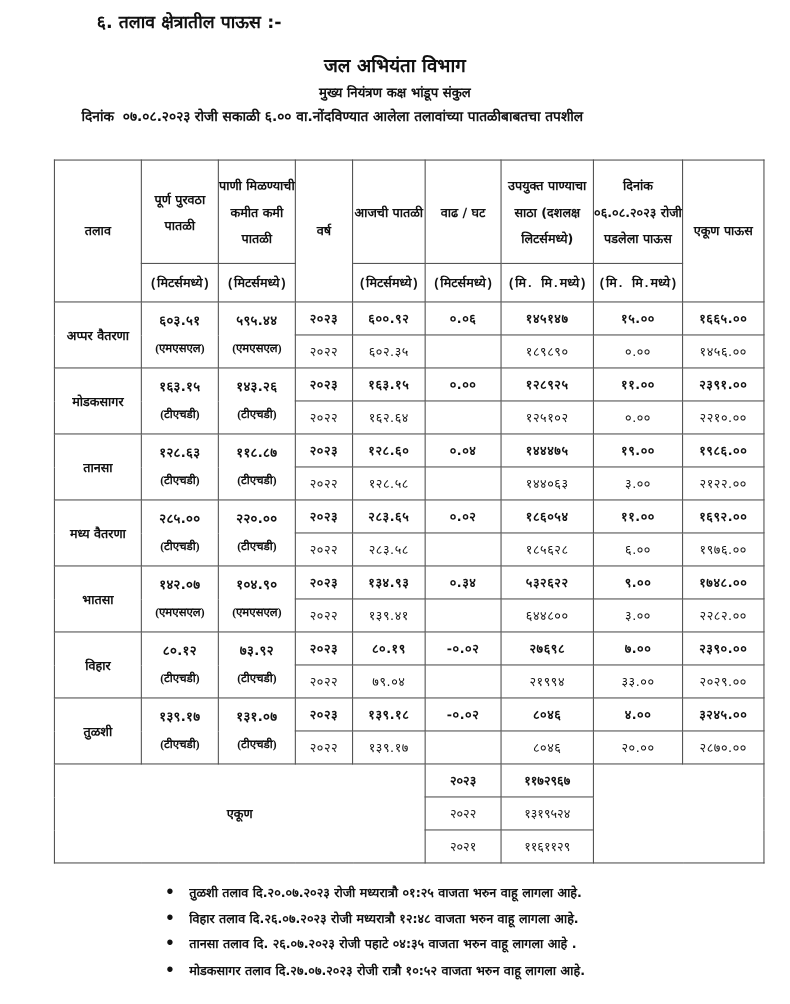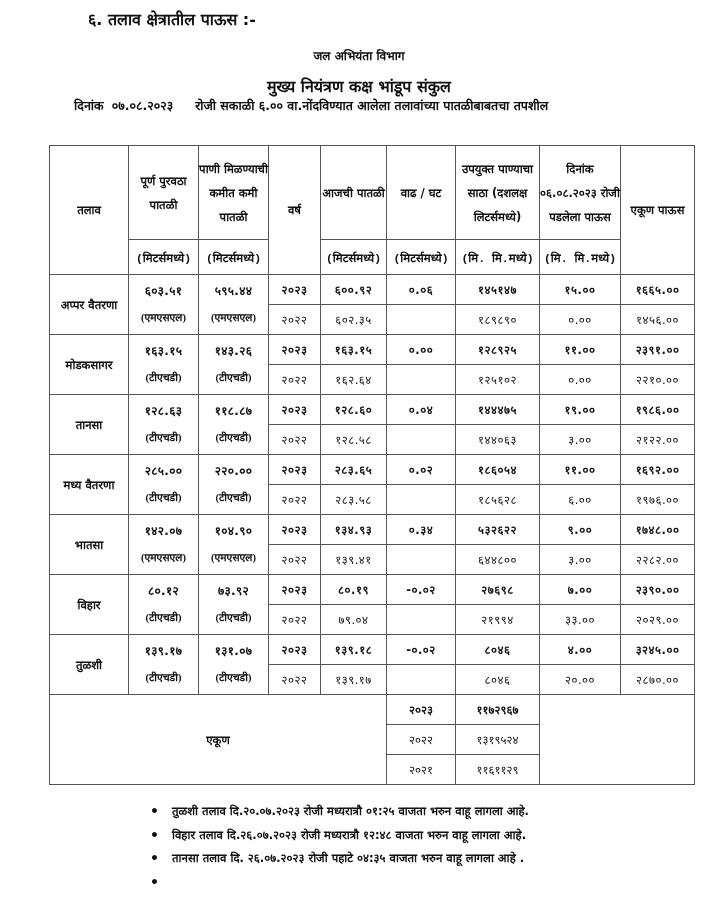--- a/index.html
+++ b/index.html
@@ -1,22 +1,22 @@
 <!DOCTYPE html>
 <html><head>
 <meta charset="utf-8">
 <style>
   html, body { margin:0; padding:0; background:#ffffff; }
   body { width:718px; height:913px; position:relative; overflow:hidden;
          font-family:"DejaVu Sans", sans-serif; color:#111; }
   .section-title { position:absolute; left:88px; top:8px; font-size:16px; font-weight:bold; }
-  .h1 { position:absolute; left:0; width:718px; top:47px; text-align:center; font-size:12px; font-weight:bold; }
-  .h2 { position:absolute; left:0; width:718px; top:75px; text-align:center; font-size:16px; font-weight:bold; }
+  .h1 { position:absolute; left:0; width:718px; top:47px; text-align:center; font-size:17px; font-weight:bold; }
+  .h2 { position:absolute; left:0; width:718px; top:75px; text-align:center; font-size:12px; font-weight:bold; }
   .h3 { position:absolute; left:74px; top:97px; font-size:12.5px; font-weight:bold; white-space:nowrap; }
-  .h3 .date { margin:0 22px 0 8px; }
+  .h3 .date { margin:0 4px 0 8px; }
 
   table.main { position:absolute; left:49px; top:145px; border-collapse:collapse; table-layout:fixed; width:645px; }
   table.main td { border:1.5px solid #555; text-align:center; vertical-align:middle; padding:0; font-size:11.5px; }
   td.hdr { font-size:10px; font-weight:bold; line-height:24px; }
   td.unit { font-size:10px; font-weight:bold; height:34px;font-family:Liberation Mono, monospace; }
   td.dam { font-weight:bold; font-size:11.5px; line-height:22px; }
   td.lvl { font-size:11.5px; line-height:15px; }
   td.lvl .v { font-weight:bold; display:block; font-size:12px; letter-spacing:0.3px; }
   td.lvl .u { font-weight:bold; display:block; font-size:10.5px; margin-top:11px;font-family:Liberation Serif, serif; }
   tr.r1 td.num { font-weight:bold; }
@@ -269,14 +269,14 @@
     <td class="tot">२०२१</td>
     <td class="tot">११६११२९</td>
   </tr>
 </tbody>
   </table>
 
 <ul class="notes">
   <li><span class="bullet">•</span><span>तुळशी तलाव दि.२०.०७.२०२३ रोजी मध्यरात्रौ ०१:२५ वाजता भरुन वाहू लागला आहे.</span></li>
   <li><span class="bullet">•</span><span>विहार तलाव दि.२६.०७.२०२३ रोजी मध्यरात्रौ १२:४८ वाजता भरुन वाहू लागला आहे.</span></li>
   <li><span class="bullet">•</span><span>तानसा तलाव दि. २६.०७.२०२३ रोजी पहाटे ०४:३५ वाजता भरुन वाहू लागला आहे .</span></li>
-  <li><span class="bullet">•</span></li>
+  <li><span class="bullet">•</span><span>मोडकसागर तलाव दि.२७.०७.२०२३ रोजी रात्रौ १०:५२ वाजता भरुन वाहू लागला आहे.</span></li>
 </ul>
 
 </body></html>

